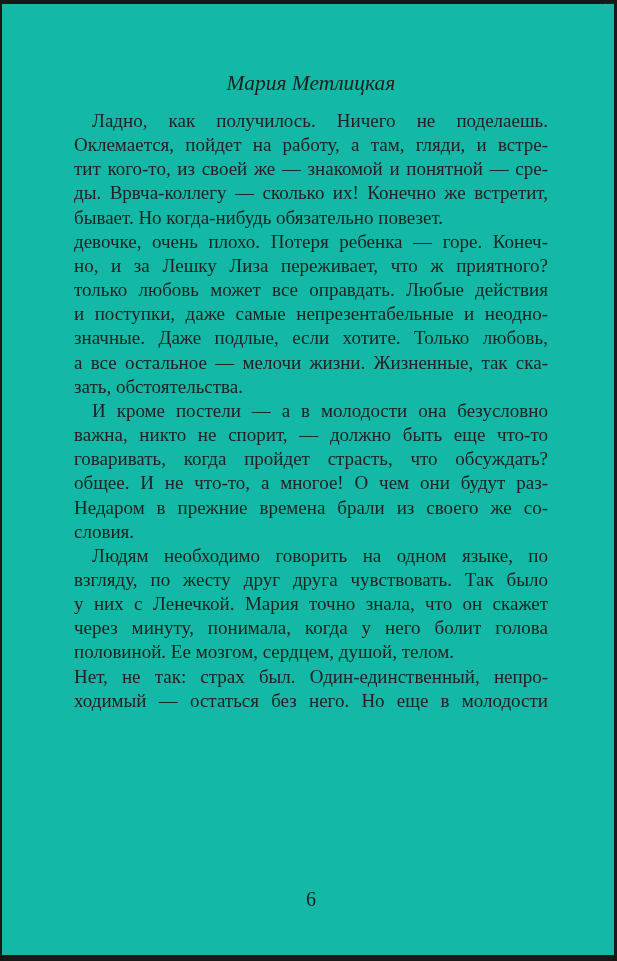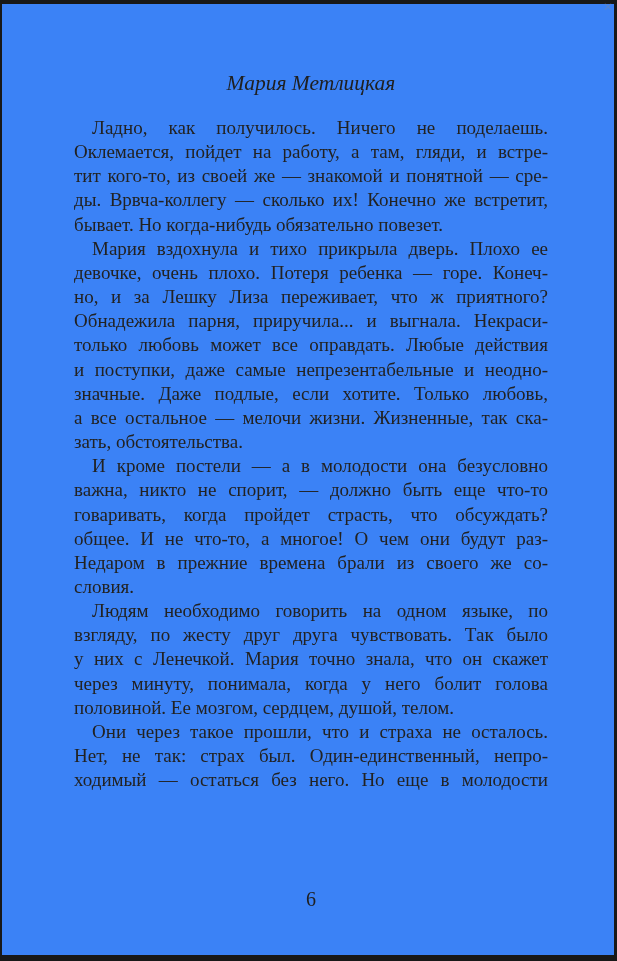--- a/index.html
+++ b/index.html
@@ -25,39 +25,39 @@
     line-height: 14px;
     cursor: pointer;
     font-family: "DejaVu Sans", sans-serif;
   }
   .page {
     position: absolute;
     left: 2px;
     top: 4px;
     right: 3px;
     bottom: 6px;
-    background: #3b82f6;
+    background: #14b8a6;
     color: #222222;
     padding-left: 20px;
   }
   .running-head {
     position: absolute;
     top: 66px;
     left: 72px;
     width: 474px;
     text-align: center;
     font-style: italic;
     font-size: 21.5px;
     line-height: 26px;
     color: #1f1f1f;
     white-space: nowrap;
   }
   .body-text {
     position: absolute;
-    top: 112px;
+    top: 105px;
     left: 72px;
     width: 474px;
     font-size: 19px;
     line-height: 24.15px;
     color: #222222;
   }
   .line {
     text-align: justify;
     text-align-last: justify;
     text-justify: inter-word;
@@ -88,39 +88,36 @@
 <div class="screen">
   <span class="close">✕</span>
   <div class="page">
     <div class="running-head">Мария Метлицкая</div>
     <div class="body-text">
         <div class="line indent">Ладно, как получилось. Ничего не поделаешь.</div>
         <div class="line">Оклемается, пойдет на работу, а там, гляди, и встре-</div>
         <div class="line">тит кого-то, из своей же — знакомой и понятной — сре-</div>
         <div class="line">ды. Врвча-коллегу — сколько их! Конечно же встретит,</div>
         <div class="line lastline">бывает. Но когда-нибудь обязательно повезет.</div>
-        <div class="line indent">Мария вздохнула и тихо прикрыла дверь. Плохо ее</div>
         <div class="line">девочке, очень плохо. Потеря ребенка — горе. Конеч-</div>
         <div class="line">но, и за Лешку Лиза переживает, что ж приятного?</div>
-        <div class="line">Обнадежила парня, приручила... и выгнала. Некраси-</div>
         <div class="line">только любовь может все оправдать. Любые действия</div>
         <div class="line">и поступки, даже самые непрезентабельные и неодно-</div>
         <div class="line">значные. Даже подлые, если хотите. Только любовь,</div>
         <div class="line">а все остальное — мелочи жизни. Жизненные, так ска-</div>
         <div class="line lastline">зать, обстоятельства.</div>
         <div class="line indent">И кроме постели — а в молодости она безусловно</div>
         <div class="line">важна, никто не спорит, — должно быть еще что-то</div>
         <div class="line">говаривать, когда пройдет страсть, что обсуждать?</div>
         <div class="line">общее. И не что-то, а многое! О чем они будут раз-</div>
         <div class="line">Недаром в прежние времена брали из своего же со-</div>
         <div class="line lastline">словия.</div>
         <div class="line indent">Людям необходимо говорить на одном языке, по</div>
         <div class="line">взгляду, по жесту друг друга чувствовать. Так было</div>
         <div class="line">у них с Ленечкой. Мария точно знала, что он скажет</div>
         <div class="line">через минуту, понимала, когда у него болит голова</div>
         <div class="line lastline">половиной. Ее мозгом, сердцем, душой, телом.</div>
-        <div class="line indent">Они через такое прошли, что и страха не осталось.</div>
         <div class="line">Нет, не так: страх был. Один-единственный, непро-</div>
         <div class="line">ходимый — остаться без него. Но еще в молодости</div>
       </div>
     <div class="folio">6</div>
   </div>
 </div>
 
 </body></html>

